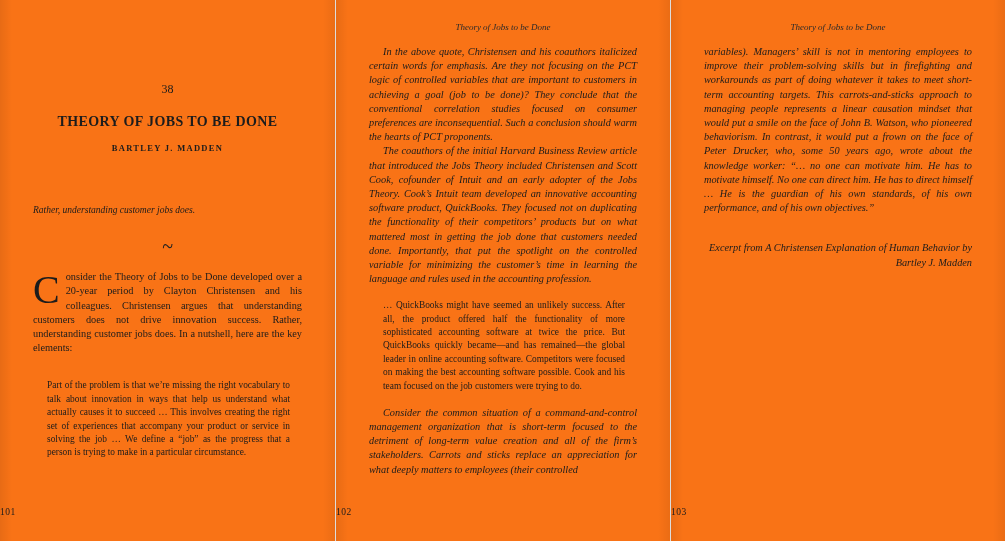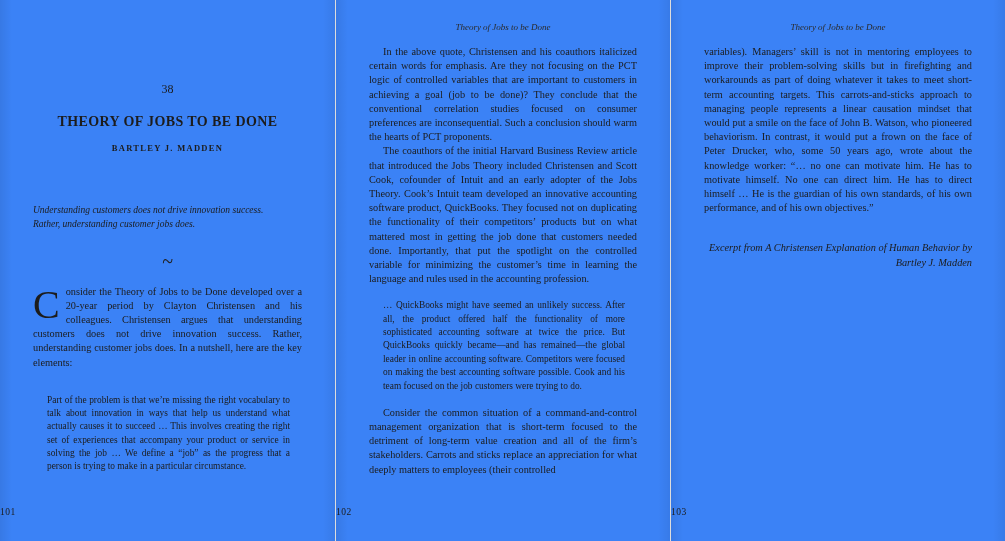--- a/index.html
+++ b/index.html
@@ -7,21 +7,21 @@
   body {
     background: #e9e9e9;
     font-family: "Liberation Serif", serif;
     color: #1c1c1c;
   }
   .spread { display: flex; width: 1005px; height: 541px; }
   .page {
     position: relative;
     width: 335px;
     height: 541px;
-    background: #3b82f6;
+    background: #f97316;
     padding: 0 33px;
   }
   .page + .page { border-left: 1px solid #dddddd; }
   .page::before {
     content: ""; position: absolute; top: 0; bottom: 0; left: 0; width: 12px;
     background: linear-gradient(to right, rgba(0,0,0,0.07), rgba(0,0,0,0));
     pointer-events: none;
   }
   .page::after {
     content: ""; position: absolute; top: 0; bottom: 0; right: 0; width: 12px;
@@ -53,39 +53,38 @@
   }
   .epigraph { margin-top: 50px; font-style: italic; font-size: 9.5px; line-height: 1.5; }
   .ornament { margin-top: 18px; text-align: center; font-size: 20px; font-style: italic; color: #222; }
   .intro { margin-top: 12px; }
   .dropcap { float: left; font-size: 40px; line-height: 33px; padding: 3px 6px 0 0; }
   .bq {
     margin: 24px 12px 0 14px;
     font-size: 9.4px; line-height: 1.42; text-align: justify;
   }
   .page-body { margin-top: 13px; }
-  .para { margin: 0; }
+  .para { margin: 0; font-style: italic; }
   .bq-mid { margin-top: 13px; margin-bottom: 13px; }
   .attribution {
     margin-top: 26px; text-align: right;
     font-style: italic; font-size: 10.3px; line-height: 1.45;
   }
 </style>
 </head>
 <body>
 
 <div class="spread">
 
   <section class="page">
     <div class="chapter-number">38</div>
     <h1 class="chapter-title">THEORY OF JOBS TO BE DONE</h1>
     <div class="chapter-author">BARTLEY J. MADDEN</div>
 
     <div class="epigraph">
-      <div>Understanding customers does not drive innovation success.</div>
       <div>Rather, understanding customer jobs does.</div>
     </div>
 
     <div class="ornament">~</div>
 
     <p class="body-text intro"><span class="dropcap">C</span><span>onsider the Theory of Jobs to be Done developed over a 20-year period by Clayton Christensen and his colleagues. Christensen argues that understanding customers does not drive innovation success. Rather, understanding customer jobs does. In a nutshell, here are the key elements:</span></p>
 
     <blockquote class="bq">Part of the problem is that we’re missing the right vocabulary to talk about innovation in ways that help us understand what actually causes it to succeed … This involves creating the right set of experiences that accompany your product or service in solving the job … We define a “job” as the progress that a person is trying to make in a particular circumstance.</blockquote>
 
     <div class="folio">101</div>

